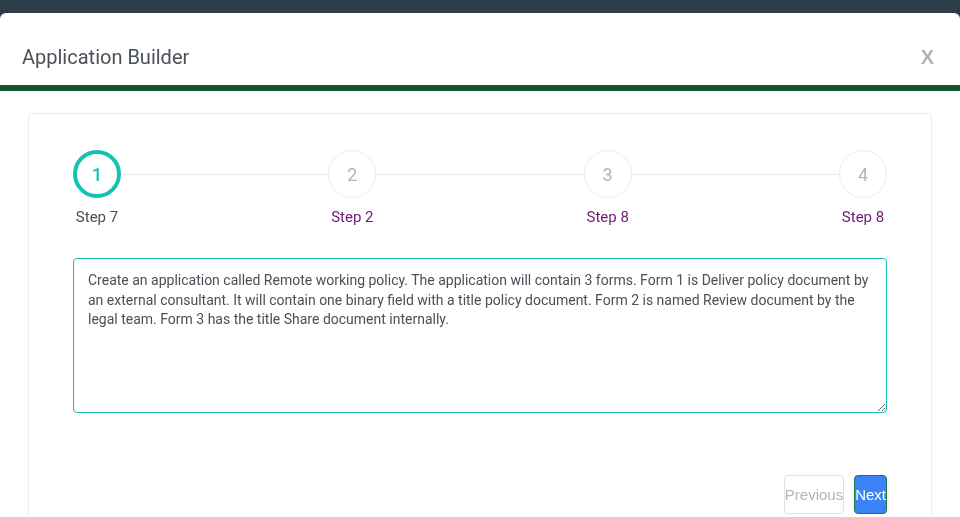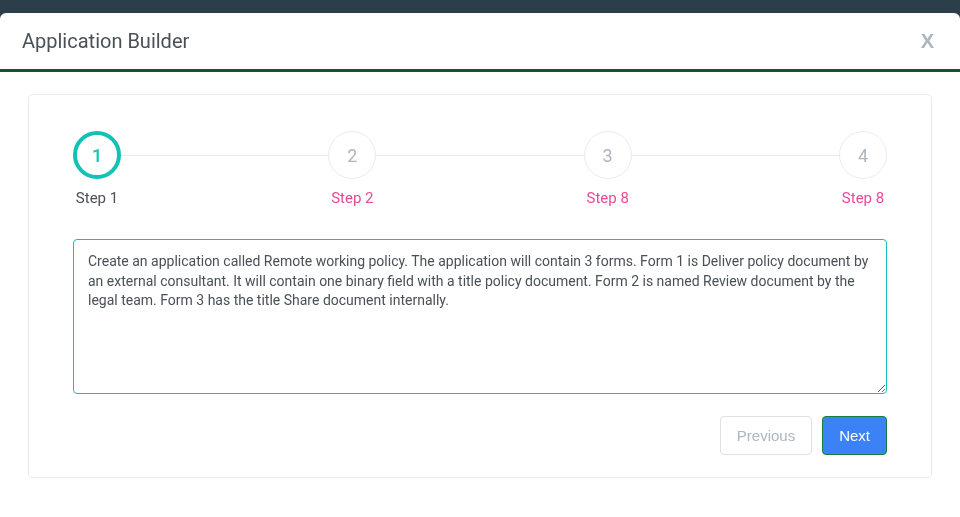--- a/index.html
+++ b/index.html
@@ -17,22 +17,22 @@
       left: 0;
       right: 0;
       bottom: 0;
       background: #fff;
       border-radius: 6px 6px 0 0;
     }
     .modal-header {
       display: flex;
       justify-content: space-between;
       align-items: center;
-      padding: 16px 22px 16px 22px;
-      border-bottom: 3px solid #14532d;
+      padding: 32px 22px 16px 22px;
+      border-bottom: 6px solid #14532d;
     }
     .modal-title {
       font-size: 20px;
       font-weight: 400;
       color: #495057;
     }
     .close-btn {
       font-size: 20px;
       font-weight: 600;
       color: #adb5bd;
@@ -77,21 +77,21 @@
       border: 4px solid #13c2b4;
       color: #13c2b4;
       font-weight: 500;
     }
     .step-circle.inactive {
       border: 1px solid #e9ecef;
       color: #adb5bd;
     }
     .step-label {
       font-size: 15px;
-      color: #ec4899;
+      color: #701a75;
     }
     .step.active-step .step-label { color: #495057; }
     .step-connector {
       flex: 1 1 auto;
       height: 1px;
       background: #e9ecef;
       margin-top: 24px;
     }
     .textarea-wrap {
       margin-bottom: 18px;
@@ -108,25 +108,26 @@
       color: #495057;
       resize: both;
       outline: none;
     }
     .footer-buttons {
       display: flex;
       justify-content: flex-end;
       gap: 10px;
     }
     .btn {
-      padding: 8px 16px;
+      padding: 8px 0;
       font-size: 15px;
       border-radius: 4px;
       cursor: pointer;
       line-height: 1.4;
+      margin-top: 40px;
     }
     .btn-prev {
       background: #fff;
       border: 1px solid #dee2e6;
       color: #adb5bd;
     }
     .btn-next {
       background: #3b82f6;
       border: 1px solid #15803d;
       color: #fff;
@@ -139,21 +140,21 @@
   <div class="modal-header">
     <h2 class="modal-title">Application Builder</h2>
     <button class="close-btn">X</button>
   </div>
   <div class="modal-body">
     <div class="card">
 
       <div class="stepper">
         <div class="step active-step">
           <div class="step-circle active">1</div>
-          <div class="step-label">Step 1</div>
+          <div class="step-label">Step 7</div>
         </div>
         <div class="step-connector"></div>
         <div class="step">
           <div class="step-circle inactive">2</div>
           <div class="step-label">Step 2</div>
         </div>
         <div class="step-connector"></div>
         <div class="step">
           <div class="step-circle inactive">3</div>
           <div class="step-label">Step 8</div>

